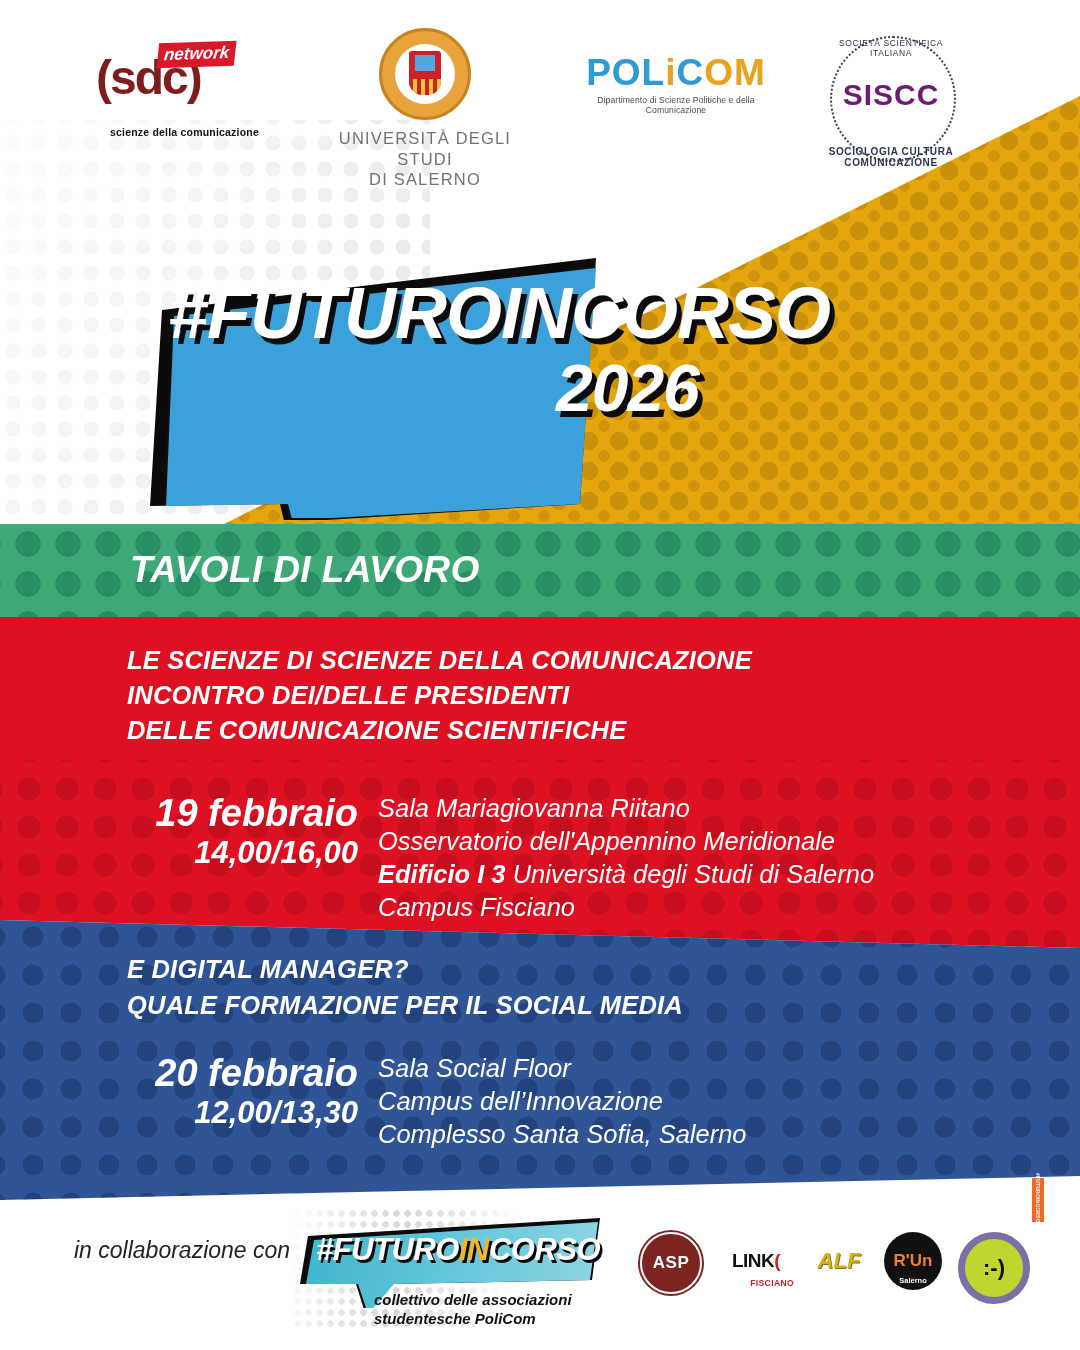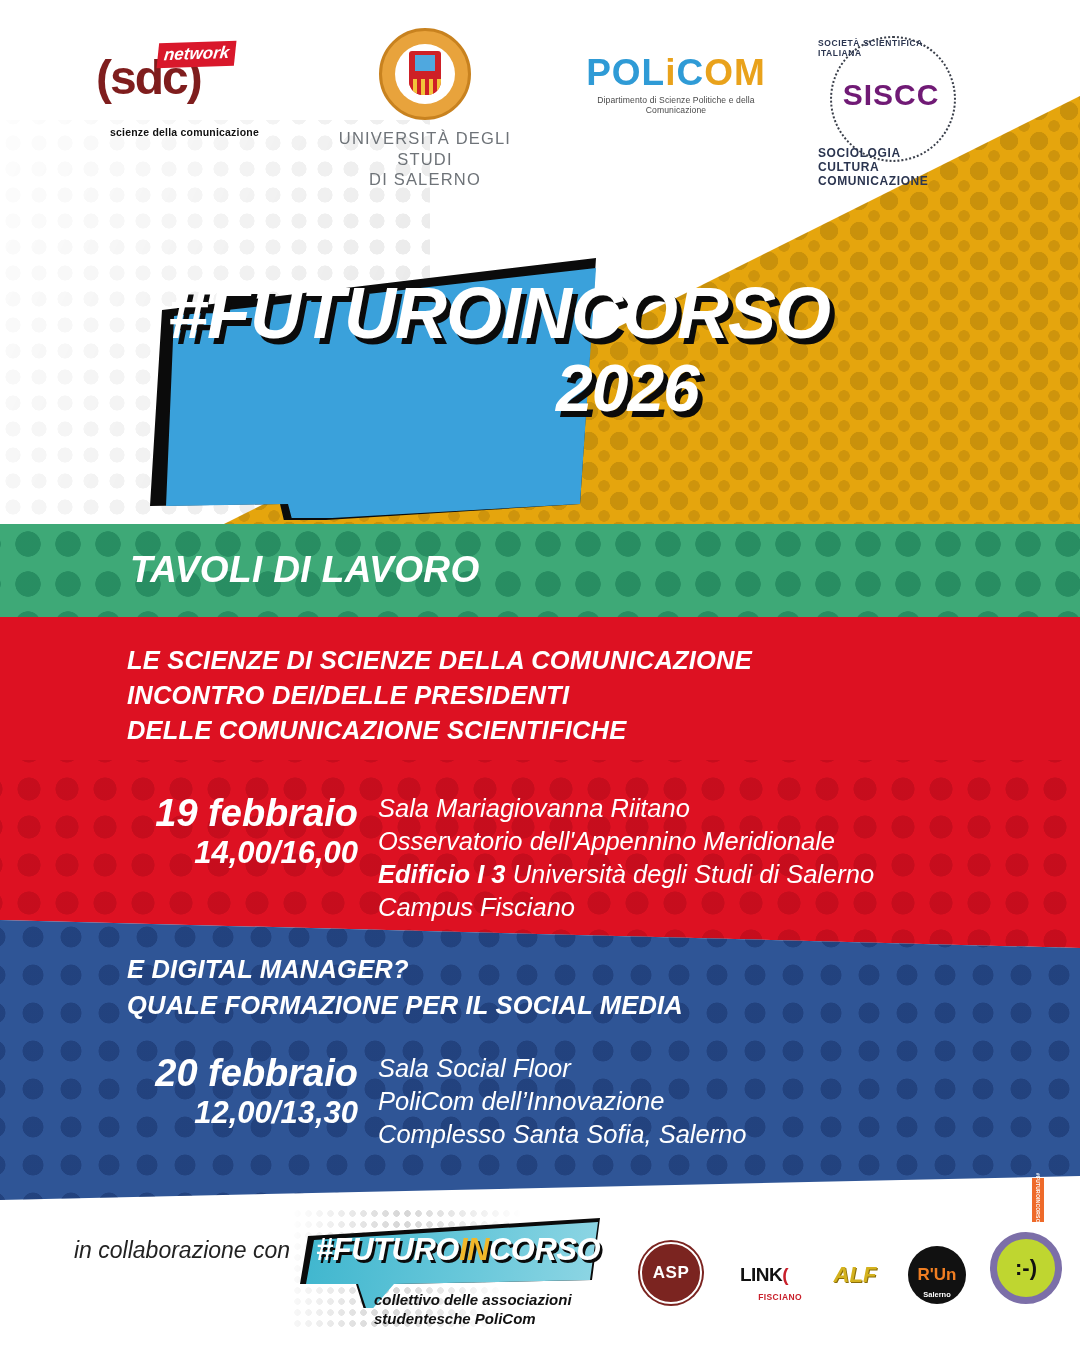--- a/index.html
+++ b/index.html
@@ -96,23 +96,23 @@
   .policom-word{font-size:37px;font-weight:700;letter-spacing:1px;line-height:1;}
   .policom-word .b{color:#2F9BD6;}
   .policom-word .o{color:#E9A21B;}
   .policom-sub{margin-top:4px;font-size:8.6px;color:#4a4a4a;letter-spacing:.1px;}
 
   .logo-siscc{position:absolute;left:818px;top:28px;width:150px;height:140px;}
   .siscc-ring{position:absolute;left:12px;top:8px;width:122px;height:122px;border-radius:50%;
       border:2px dotted #3a3f4a;}
   .siscc-word{position:absolute;left:0;top:50px;width:146px;text-align:center;
       font-size:30px;font-weight:700;color:#701a75;letter-spacing:1px;}
-  .siscc-top{position:absolute;left:0;top:10px;width:146px;font-size:8.5px;
-      font-weight:700;color:#2B3550;letter-spacing:.6px;}
-  .siscc-bot{position:absolute;left:0;top:118px;width:146px;font-size:12px;
+  .siscc-top{position:absolute;left:0;top:10px;width:146px;text-align:center;font-size:8.5px;
+      font-weight:400;color:#2B3550;letter-spacing:.6px;}
+  .siscc-bot{position:absolute;left:0;top:118px;width:146px;text-align:center;font-size:10px;
       font-weight:700;color:#2B3550;letter-spacing:.6px;}
 
   
   .bubble-shadow{position:absolute;left:150px;top:258px;width:446px;height:262px;background:#0b0b0b;
       clip-path:polygon(12px 52px, 446px 0px, 430px 246px, 176px 262px, 150px 330px, 130px 246px, 0 248px);}
   .bubble{position:absolute;left:166px;top:268px;width:430px;height:250px;background:#3AA1DB;
       clip-path:polygon(8px 48px, 430px 0px, 414px 236px, 166px 250px, 142px 312px, 122px 236px, 0 238px);}
 
   .hero-title{position:absolute;left:168px;top:279px;width:830px;
       font-style:italic;font-weight:700;color:#ffffff;
@@ -158,21 +158,21 @@
   .fic-bubble{position:absolute;left:306px;top:1222px;width:292px;height:86px;
       background:linear-gradient(100deg,#3FB6CE 0%, #6CC9DB 60%, #8FD6E4 100%);
       clip-path:polygon(8px 18px, 292px 0px, 284px 58px, 88px 62px, 62px 92px, 52px 62px, 0 62px);}
   .fic-word{position:absolute;left:316px;top:1232px;font-size:31px;font-weight:700;font-style:italic;
       color:#ffffff;letter-spacing:-0.5px;text-shadow:2.5px 3px 0 #0b0b0b;}
   .fic-word .yel{color:#F0B72A;}
   .fic-sub{position:absolute;left:374px;top:1290px;font-size:15px;font-weight:700;font-style:italic;
       color:#111;line-height:1.28;}
 
   
-  .assoc-row{position:absolute;left:640px;top:1232px;display:flex;gap:24px;align-items:flex-end;}
+  .assoc-row{position:absolute;left:640px;top:1232px;display:flex;gap:16px;align-items:flex-start;}
   .assoc{position:relative;width:58px;height:58px;display:flex;align-items:center;justify-content:center;
       font-weight:700;}
 
   .a-asp{border-radius:50%;background:#7B2420;color:#fff;border:2px solid #fff;
       box-shadow:0 0 0 2px #7B2420;font-size:17px;letter-spacing:.5px;}
   .a-link{background:transparent;color:#111;font-size:19px;letter-spacing:-.5px;width:76px;}
   .a-link .c{color:#C9202B;}
   .a-link .fis{position:absolute;right:0;bottom:2px;font-size:8.5px;color:#C9202B;letter-spacing:.4px;}
   .a-alf{color:#D4B21E;font-size:22px;font-style:italic;text-shadow:1px 1px 0 #8a6d08;}
   .a-run{border-radius:50%;background:#111;color:#F07E22;font-size:17px;}
@@ -269,21 +269,21 @@
     <div>QUALE FORMAZIONE PER IL SOCIAL MEDIA</div>
   </div>
 
   <div class="date-block blue-dates">
     <div class="date-col">
       <div class="date-day">20 febbraio</div>
       <div class="date-time">12,00/13,30</div>
     </div>
     <div class="venue-col">
       <div class="venue-strong">Sala Social Floor</div>
-      <div class="venue-light">PoliCom dell’Innovazione</div>
+      <div class="venue-light">Campus dell’Innovazione</div>
       <div class="venue-light">Complesso Santa Sofia, Salerno</div>
     </div>
   </div>
 
   <div class="collab-label">in collaborazione con</div>
 
   <div class="fic-dots"></div>
   <div class="fic-shadow"></div>
   <div class="fic-bubble"></div>
   <div class="fic-word">

